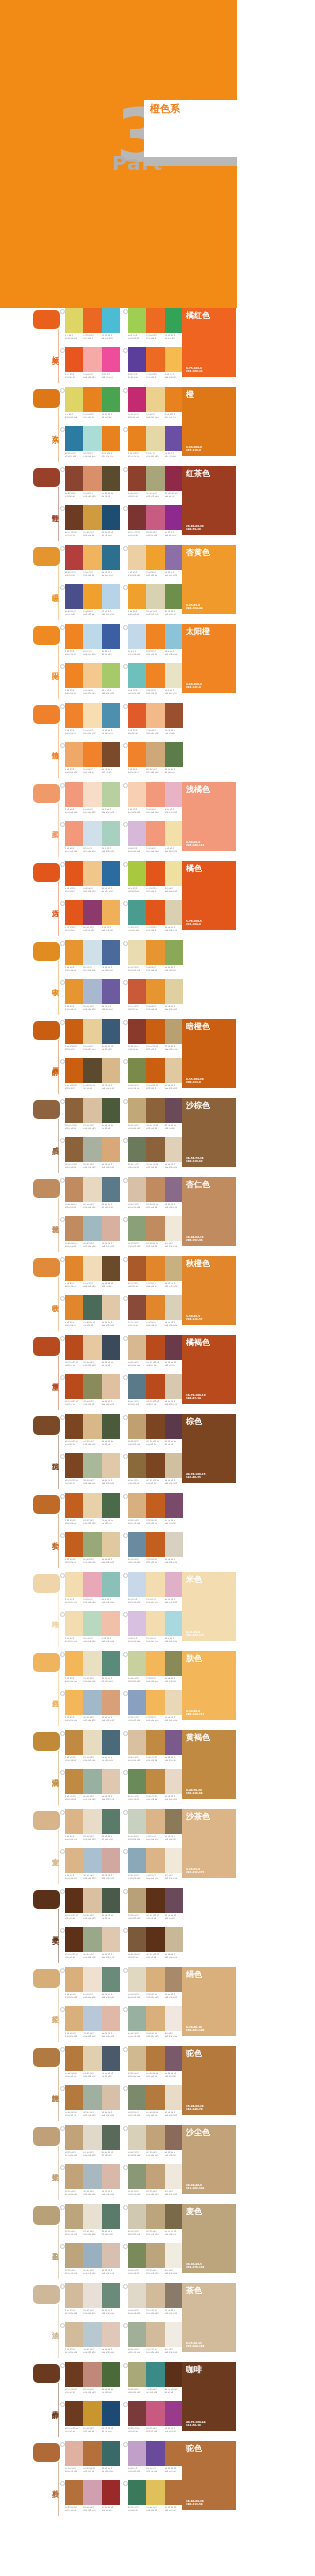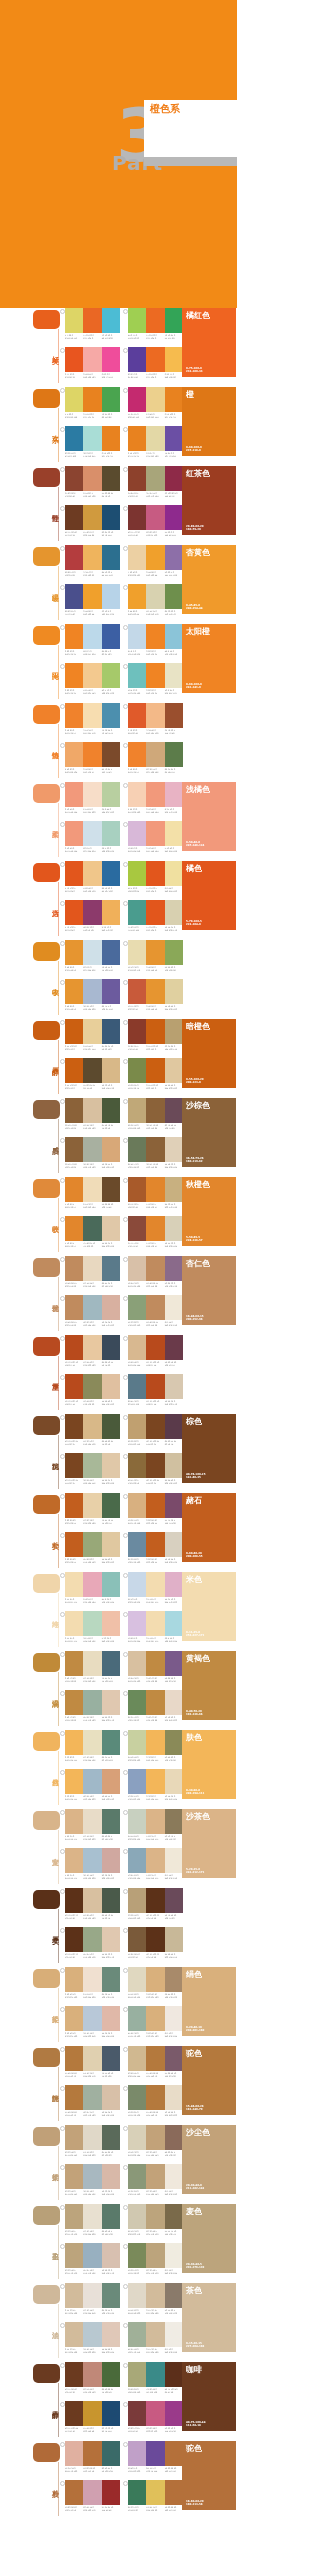--- a/index.html
+++ b/index.html
@@ -990,20 +990,106 @@
         <div class="col-right">
           <div class="panel" style="background: rgb(139, 98, 57); height: 69px;">
             <div class="panel-name">沙棕色</div>
             <div class="panel-codes" style="white-space: pre-line;">36-58-79-26
 160-119-62</div>
           </div>
         </div>
       </div>
       <div class="section" style="height: 77px; margin-bottom: 2px;">
         <div class="col-left">
+          <div class="key-swatch" style="background: rgb(192, 139, 94);"></div>
+          <div class="stem" style="height: 54px; background: rgb(192, 139, 94); opacity: 0.45;"></div>
+          <div class="vlabel" style="top: 43px; color: rgb(192, 139, 94);">优雅</div>
+        </div>
+        <div class="col-mid">
+          <div class="pal-grid">
+            <div class="pal-row" style="margin-top: 0px;">
+              <div class="pal" style="margin-left: 6px;">
+                <div class="dot"></div>
+                <div class="bars">
+                  <span style="background: rgb(192, 139, 94);"></span>
+                  <span style="background: rgb(232, 216, 192);"></span>
+                  <span style="background: rgb(90, 122, 138);"></span>
+                </div>
+                <div class="codes">
+                  <span style="white-space: pre-line;">18-48-68-15
+200-152-96</span>
+                  <span style="white-space: pre-line;">10-14-24-0
+232-216-192</span>
+                  <span style="white-space: pre-line;">68-45-35-0
+90-122-138</span>
+                </div>
+              </div>
+              <div class="pal" style="margin-left: 6px;">
+                <div class="dot"></div>
+                <div class="bars">
+                  <span style="background: rgb(216, 192, 168);"></span>
+                  <span style="background: rgb(192, 139, 94);"></span>
+                  <span style="background: rgb(138, 106, 138);"></span>
+                </div>
+                <div class="codes">
+                  <span style="white-space: pre-line;">16-24-32-0
+216-192-168</span>
+                  <span style="white-space: pre-line;">18-48-68-15
+200-152-96</span>
+                  <span style="white-space: pre-line;">50-62-30-0
+138-106-138</span>
+                </div>
+              </div>
+            </div>
+            <div class="pal-row" style="margin-top: 8px;">
+              <div class="pal" style="margin-left: 6px;">
+                <div class="dot"></div>
+                <div class="bars">
+                  <span style="background: rgb(192, 139, 94);"></span>
+                  <span style="background: rgb(160, 184, 192);"></span>
+                  <span style="background: rgb(216, 176, 160);"></span>
+                </div>
+                <div class="codes">
+                  <span style="white-space: pre-line;">18-48-68-15
+200-152-96</span>
+                  <span style="white-space: pre-line;">40-20-20-0
+160-184-192</span>
+                  <span style="white-space: pre-line;">16-34-34-0
+216-176-160</span>
+                </div>
+              </div>
+              <div class="pal" style="margin-left: 6px;">
+                <div class="dot"></div>
+                <div class="bars">
+                  <span style="background: rgb(138, 160, 120);"></span>
+                  <span style="background: rgb(192, 139, 94);"></span>
+                  <span style="background: rgb(240, 232, 216);"></span>
+                </div>
+                <div class="codes">
+                  <span style="white-space: pre-line;">52-30-60-0
+138-160-120</span>
+                  <span style="white-space: pre-line;">18-48-68-15
+200-152-96</span>
+                  <span style="white-space: pre-line;">6-8-14-0
+240-232-216</span>
+                </div>
+              </div>
+            </div>
+          </div>
+        </div>
+        <div class="col-right">
+          <div class="panel" style="background: rgb(192, 139, 94); height: 69px;">
+            <div class="panel-name">杏仁色</div>
+            <div class="panel-codes" style="white-space: pre-line;">18-48-68-15
+200-152-96</div>
+          </div>
+        </div>
+      </div>
+      <div class="section" style="height: 77px; margin-bottom: 2px;">
+        <div class="col-left">
           <div class="key-swatch" style="background: rgb(224, 138, 58);"></div>
           <div class="stem" style="height: 54px; background: rgb(224, 138, 58); opacity: 0.45;"></div>
           <div class="vlabel" style="top: 43px; color: rgb(224, 138, 58);">收获</div>
         </div>
         <div class="col-mid">
           <div class="pal-grid">
             <div class="pal-row" style="margin-top: 0px;">
               <div class="pal" style="margin-left: 6px;">
                 <div class="dot"></div>
                 <div class="bars">
@@ -1076,106 +1162,20 @@
         <div class="col-right">
           <div class="panel" style="background: rgb(226, 134, 44); height: 69px;">
             <div class="panel-name">秋橙色</div>
             <div class="panel-codes" style="white-space: pre-line;">5-50-89-5
 228-136-57</div>
           </div>
         </div>
       </div>
       <div class="section" style="height: 77px; margin-bottom: 2px;">
         <div class="col-left">
-          <div class="key-swatch" style="background: rgb(192, 139, 94);"></div>
-          <div class="stem" style="height: 54px; background: rgb(192, 139, 94); opacity: 0.45;"></div>
-          <div class="vlabel" style="top: 43px; color: rgb(192, 139, 94);">优雅</div>
-        </div>
-        <div class="col-mid">
-          <div class="pal-grid">
-            <div class="pal-row" style="margin-top: 0px;">
-              <div class="pal" style="margin-left: 6px;">
-                <div class="dot"></div>
-                <div class="bars">
-                  <span style="background: rgb(192, 139, 94);"></span>
-                  <span style="background: rgb(232, 216, 192);"></span>
-                  <span style="background: rgb(90, 122, 138);"></span>
-                </div>
-                <div class="codes">
-                  <span style="white-space: pre-line;">18-48-68-15
-200-152-96</span>
-                  <span style="white-space: pre-line;">10-14-24-0
-232-216-192</span>
-                  <span style="white-space: pre-line;">68-45-35-0
-90-122-138</span>
-                </div>
-              </div>
-              <div class="pal" style="margin-left: 6px;">
-                <div class="dot"></div>
-                <div class="bars">
-                  <span style="background: rgb(216, 192, 168);"></span>
-                  <span style="background: rgb(192, 139, 94);"></span>
-                  <span style="background: rgb(138, 106, 138);"></span>
-                </div>
-                <div class="codes">
-                  <span style="white-space: pre-line;">16-24-32-0
-216-192-168</span>
-                  <span style="white-space: pre-line;">18-48-68-15
-200-152-96</span>
-                  <span style="white-space: pre-line;">50-62-30-0
-138-106-138</span>
-                </div>
-              </div>
-            </div>
-            <div class="pal-row" style="margin-top: 8px;">
-              <div class="pal" style="margin-left: 6px;">
-                <div class="dot"></div>
-                <div class="bars">
-                  <span style="background: rgb(192, 139, 94);"></span>
-                  <span style="background: rgb(160, 184, 192);"></span>
-                  <span style="background: rgb(216, 176, 160);"></span>
-                </div>
-                <div class="codes">
-                  <span style="white-space: pre-line;">18-48-68-15
-200-152-96</span>
-                  <span style="white-space: pre-line;">40-20-20-0
-160-184-192</span>
-                  <span style="white-space: pre-line;">16-34-34-0
-216-176-160</span>
-                </div>
-              </div>
-              <div class="pal" style="margin-left: 6px;">
-                <div class="dot"></div>
-                <div class="bars">
-                  <span style="background: rgb(138, 160, 120);"></span>
-                  <span style="background: rgb(192, 139, 94);"></span>
-                  <span style="background: rgb(240, 232, 216);"></span>
-                </div>
-                <div class="codes">
-                  <span style="white-space: pre-line;">52-30-60-0
-138-160-120</span>
-                  <span style="white-space: pre-line;">18-48-68-15
-200-152-96</span>
-                  <span style="white-space: pre-line;">6-8-14-0
-240-232-216</span>
-                </div>
-              </div>
-            </div>
-          </div>
-        </div>
-        <div class="col-right">
-          <div class="panel" style="background: rgb(192, 139, 94); height: 69px;">
-            <div class="panel-name">杏仁色</div>
-            <div class="panel-codes" style="white-space: pre-line;">18-48-68-15
-200-152-96</div>
-          </div>
-        </div>
-      </div>
-      <div class="section" style="height: 77px; margin-bottom: 2px;">
-        <div class="col-left">
           <div class="key-swatch" style="background: rgb(184, 74, 32);"></div>
           <div class="stem" style="height: 54px; background: rgb(184, 74, 32); opacity: 0.45;"></div>
           <div class="vlabel" style="top: 43px; color: rgb(184, 74, 32);">厚重</div>
         </div>
         <div class="col-mid">
           <div class="pal-grid">
             <div class="pal-row" style="margin-top: 0px;">
               <div class="pal" style="margin-left: 6px;">
                 <div class="dot"></div>
                 <div class="bars">
@@ -1238,20 +1238,27 @@
 90-122-138</span>
                   <span style="white-space: pre-line;">16-79-100-10
 188-67-14</span>
                   <span style="white-space: pre-line;">18-22-32-0
 216-200-176</span>
                 </div>
               </div>
             </div>
           </div>
         </div>
+        <div class="col-right">
+          <div class="panel" style="background: rgb(184, 74, 28); height: 69px;">
+            <div class="panel-name">橘褐色</div>
+            <div class="panel-codes" style="white-space: pre-line;">16-79-100-10
+188-67-14</div>
+          </div>
+        </div>
       </div>
       <div class="section" style="height: 77px; margin-bottom: 2px;">
         <div class="col-left">
           <div class="key-swatch" style="background: rgb(122, 74, 40);"></div>
           <div class="stem" style="height: 54px; background: rgb(122, 74, 40); opacity: 0.45;"></div>
           <div class="vlabel" style="top: 43px; color: rgb(122, 74, 40);">沉稳</div>
         </div>
         <div class="col-mid">
           <div class="pal-grid">
             <div class="pal-row" style="margin-top: 0px;">
@@ -1403,27 +1410,20 @@
 106-138-160</span>
                   <span style="white-space: pre-line;">0-60-88-20
 200-108-55</span>
                   <span style="white-space: pre-line;">18-18-24-0
 216-208-192</span>
                 </div>
               </div>
             </div>
           </div>
         </div>
-        <div class="col-right">
-          <div class="panel" style="background: rgb(194, 94, 30); height: 69px;">
-            <div class="panel-name">赭石</div>
-            <div class="panel-codes" style="white-space: pre-line;">0-60-88-20
-200-108-55</div>
-          </div>
-        </div>
       </div>
       <div class="section" style="height: 77px; margin-bottom: 2px;">
         <div class="col-left">
           <div class="key-swatch" style="background: rgb(240, 213, 170);"></div>
           <div class="stem" style="height: 54px; background: rgb(240, 213, 170); opacity: 0.45;"></div>
           <div class="vlabel" style="top: 43px; color: rgb(240, 213, 170);">纯净</div>
         </div>
         <div class="col-mid">
           <div class="pal-grid">
             <div class="pal-row" style="margin-top: 0px;">
@@ -1499,20 +1499,106 @@
         <div class="col-right">
           <div class="panel" style="background: rgb(243, 220, 176); height: 69px;">
             <div class="panel-name">米色</div>
             <div class="panel-codes" style="white-space: pre-line;">0-11-25-0
 252-227-171</div>
           </div>
         </div>
       </div>
       <div class="section" style="height: 77px; margin-bottom: 2px;">
         <div class="col-left">
+          <div class="key-swatch" style="background: rgb(240, 180, 94);"></div>
+          <div class="stem" style="height: 54px; background: rgb(240, 180, 94); opacity: 0.45;"></div>
+          <div class="vlabel" style="top: 43px; color: rgb(240, 180, 94);">自然</div>
+        </div>
+        <div class="col-mid">
+          <div class="pal-grid">
+            <div class="pal-row" style="margin-top: 0px;">
+              <div class="pal" style="margin-left: 6px;">
+                <div class="dot"></div>
+                <div class="bars">
+                  <span style="background: rgb(243, 182, 89);"></span>
+                  <span style="background: rgb(232, 224, 192);"></span>
+                  <span style="background: rgb(90, 138, 122);"></span>
+                </div>
+                <div class="codes">
+                  <span style="white-space: pre-line;">0-30-60-0
+249-194-111</span>
+                  <span style="white-space: pre-line;">10-10-28-0
+232-224-192</span>
+                  <span style="white-space: pre-line;">68-35-55-0
+90-138-122</span>
+                </div>
+              </div>
+              <div class="pal" style="margin-left: 6px;">
+                <div class="dot"></div>
+                <div class="bars">
+                  <span style="background: rgb(200, 208, 160);"></span>
+                  <span style="background: rgb(243, 182, 89);"></span>
+                  <span style="background: rgb(138, 138, 88);"></span>
+                </div>
+                <div class="codes">
+                  <span style="white-space: pre-line;">24-16-42-0
+200-208-160</span>
+                  <span style="white-space: pre-line;">0-30-60-0
+249-194-111</span>
+                  <span style="white-space: pre-line;">50-42-80-0
+138-138-88</span>
+                </div>
+              </div>
+            </div>
+            <div class="pal-row" style="margin-top: 8px;">
+              <div class="pal" style="margin-left: 6px;">
+                <div class="dot"></div>
+                <div class="bars">
+                  <span style="background: rgb(243, 182, 89);"></span>
+                  <span style="background: rgb(160, 184, 200);"></span>
+                  <span style="background: rgb(216, 160, 120);"></span>
+                </div>
+                <div class="codes">
+                  <span style="white-space: pre-line;">0-30-60-0
+249-194-111</span>
+                  <span style="white-space: pre-line;">40-22-18-0
+160-184-200</span>
+                  <span style="white-space: pre-line;">16-42-55-0
+216-160-120</span>
+                </div>
+              </div>
+              <div class="pal" style="margin-left: 6px;">
+                <div class="dot"></div>
+                <div class="bars">
+                  <span style="background: rgb(138, 160, 192);"></span>
+                  <span style="background: rgb(243, 182, 89);"></span>
+                  <span style="background: rgb(232, 216, 184);"></span>
+                </div>
+                <div class="codes">
+                  <span style="white-space: pre-line;">50-32-12-0
+138-160-192</span>
+                  <span style="white-space: pre-line;">0-30-60-0
+249-194-111</span>
+                  <span style="white-space: pre-line;">10-14-32-0
+232-216-184</span>
+                </div>
+              </div>
+            </div>
+          </div>
+        </div>
+        <div class="col-right">
+          <div class="panel" style="background: rgb(243, 182, 89); height: 69px;">
+            <div class="panel-name">肤色</div>
+            <div class="panel-codes" style="white-space: pre-line;">0-30-60-0
+249-194-111</div>
+          </div>
+        </div>
+      </div>
+      <div class="section" style="height: 77px; margin-bottom: 2px;">
+        <div class="col-left">
           <div class="key-swatch" style="background: rgb(192, 138, 56);"></div>
           <div class="stem" style="height: 54px; background: rgb(192, 138, 56); opacity: 0.45;"></div>
           <div class="vlabel" style="top: 43px; color: rgb(192, 138, 56);">温润</div>
         </div>
         <div class="col-mid">
           <div class="pal-grid">
             <div class="pal-row" style="margin-top: 0px;">
               <div class="pal" style="margin-left: 6px;">
                 <div class="dot"></div>
                 <div class="bars">
@@ -1585,106 +1671,20 @@
         <div class="col-right">
           <div class="panel" style="background: rgb(192, 138, 66); height: 69px;">
             <div class="panel-name">黄褐色</div>
             <div class="panel-codes" style="white-space: pre-line;">0-40-70-20
 192-136-66</div>
           </div>
         </div>
       </div>
       <div class="section" style="height: 77px; margin-bottom: 2px;">
         <div class="col-left">
-          <div class="key-swatch" style="background: rgb(240, 180, 94);"></div>
-          <div class="stem" style="height: 54px; background: rgb(240, 180, 94); opacity: 0.45;"></div>
-          <div class="vlabel" style="top: 43px; color: rgb(240, 180, 94);">自然</div>
-        </div>
-        <div class="col-mid">
-          <div class="pal-grid">
-            <div class="pal-row" style="margin-top: 0px;">
-              <div class="pal" style="margin-left: 6px;">
-                <div class="dot"></div>
-                <div class="bars">
-                  <span style="background: rgb(243, 182, 89);"></span>
-                  <span style="background: rgb(232, 224, 192);"></span>
-                  <span style="background: rgb(90, 138, 122);"></span>
-                </div>
-                <div class="codes">
-                  <span style="white-space: pre-line;">0-30-60-0
-249-194-111</span>
-                  <span style="white-space: pre-line;">10-10-28-0
-232-224-192</span>
-                  <span style="white-space: pre-line;">68-35-55-0
-90-138-122</span>
-                </div>
-              </div>
-              <div class="pal" style="margin-left: 6px;">
-                <div class="dot"></div>
-                <div class="bars">
-                  <span style="background: rgb(200, 208, 160);"></span>
-                  <span style="background: rgb(243, 182, 89);"></span>
-                  <span style="background: rgb(138, 138, 88);"></span>
-                </div>
-                <div class="codes">
-                  <span style="white-space: pre-line;">24-16-42-0
-200-208-160</span>
-                  <span style="white-space: pre-line;">0-30-60-0
-249-194-111</span>
-                  <span style="white-space: pre-line;">50-42-80-0
-138-138-88</span>
-                </div>
-              </div>
-            </div>
-            <div class="pal-row" style="margin-top: 8px;">
-              <div class="pal" style="margin-left: 6px;">
-                <div class="dot"></div>
-                <div class="bars">
-                  <span style="background: rgb(243, 182, 89);"></span>
-                  <span style="background: rgb(160, 184, 200);"></span>
-                  <span style="background: rgb(216, 160, 120);"></span>
-                </div>
-                <div class="codes">
-                  <span style="white-space: pre-line;">0-30-60-0
-249-194-111</span>
-                  <span style="white-space: pre-line;">40-22-18-0
-160-184-200</span>
-                  <span style="white-space: pre-line;">16-42-55-0
-216-160-120</span>
-                </div>
-              </div>
-              <div class="pal" style="margin-left: 6px;">
-                <div class="dot"></div>
-                <div class="bars">
-                  <span style="background: rgb(138, 160, 192);"></span>
-                  <span style="background: rgb(243, 182, 89);"></span>
-                  <span style="background: rgb(232, 216, 184);"></span>
-                </div>
-                <div class="codes">
-                  <span style="white-space: pre-line;">50-32-12-0
-138-160-192</span>
-                  <span style="white-space: pre-line;">0-30-60-0
-249-194-111</span>
-                  <span style="white-space: pre-line;">10-14-32-0
-232-216-184</span>
-                </div>
-              </div>
-            </div>
-          </div>
-        </div>
-        <div class="col-right">
-          <div class="panel" style="background: rgb(243, 182, 89); height: 69px;">
-            <div class="panel-name">肤色</div>
-            <div class="panel-codes" style="white-space: pre-line;">0-30-60-0
-249-194-111</div>
-          </div>
-        </div>
-      </div>
-      <div class="section" style="height: 77px; margin-bottom: 2px;">
-        <div class="col-left">
           <div class="key-swatch" style="background: rgb(216, 180, 138);"></div>
           <div class="stem" style="height: 54px; background: rgb(216, 180, 138); opacity: 0.45;"></div>
           <div class="vlabel" style="top: 43px; color: rgb(216, 180, 138);">安定</div>
         </div>
         <div class="col-mid">
           <div class="pal-grid">
             <div class="pal-row" style="margin-top: 0px;">
               <div class="pal" style="margin-left: 6px;">
                 <div class="dot"></div>
                 <div class="bars">

